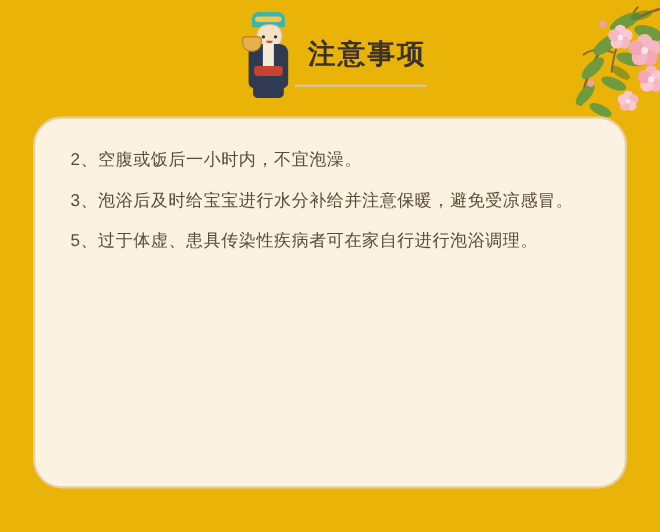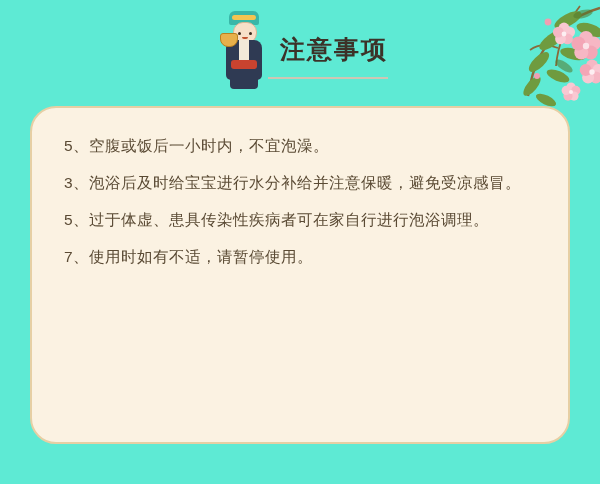--- a/index.html
+++ b/index.html
@@ -12,21 +12,21 @@
     background: #ffffff;
     font-family: "Liberation Sans", "DejaVu Sans", sans-serif;
     overflow: hidden;
     position: relative;
   }
 
   .page {
     position: relative;
     width: 600px;
     height: 484px;
-    background: #5eead4;
+    background: #eab308;
     overflow: hidden;
   }
 
   
   .header {
     position: absolute;
     top: 0;
     left: 0;
     width: 600px;
     height: 100px;
@@ -294,21 +294,20 @@
 
       <circle cx="108" cy="22" r="3.4" fill="#f09fb2"></circle>
       <circle cx="97" cy="76" r="3" fill="#f09fb2"></circle>
     </svg>
 
   </div>
 
   <div class="card">
     <div class="card-inner">
       <ul class="notice-list">
-        <li class="notice-item">5、空腹或饭后一小时内，不宜泡澡。</li>
+        <li class="notice-item">2、空腹或饭后一小时内，不宜泡澡。</li>
         <li class="notice-item">3、泡浴后及时给宝宝进行水分补给并注意保暖，避免受凉感冒。</li>
         <li class="notice-item">5、过于体虚、患具传染性疾病者可在家自行进行泡浴调理。</li>
-        <li class="notice-item">7、使用时如有不适，请暂停使用。</li>
       </ul>
     </div>
   </div>
 
 </div>
 
 </body></html>

